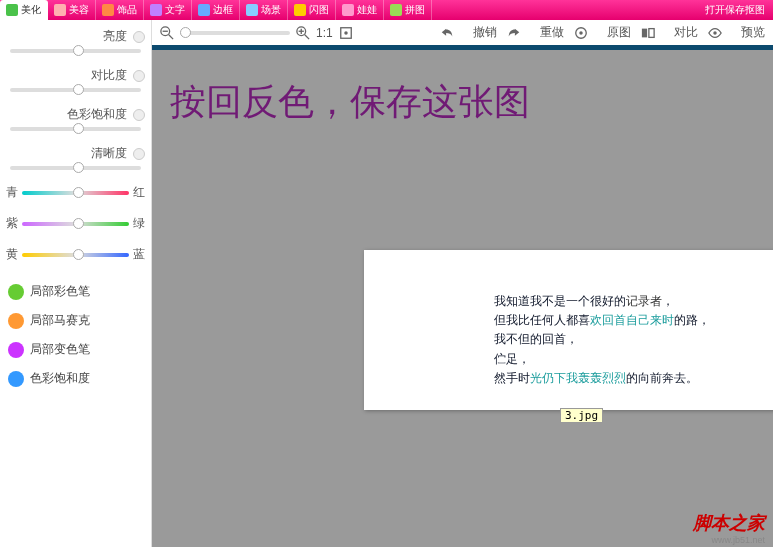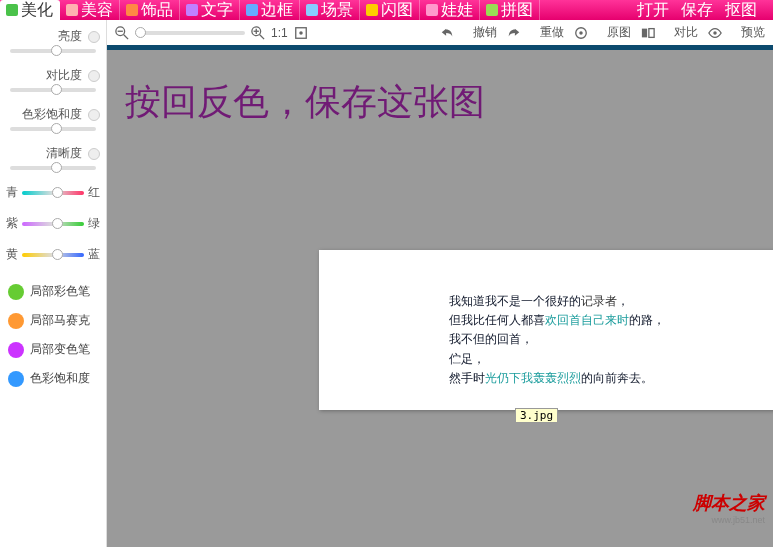--- a/index.html
+++ b/index.html
@@ -1,25 +1,25 @@
 <!DOCTYPE html>
 <html><head>
 <meta charset="utf-8">
 <style>
 *{margin:0;padding:0;box-sizing:border-box;font-family:"Microsoft YaHei",sans-serif}
 body{width:773px;height:547px;overflow:hidden;background:#f5f5f5}
-.topbar{height:20px;background:linear-gradient(#ff3399,#e6006e);display:flex;align-items:center;color:#fff;font-size:16px}
+.topbar{height:20px;background:linear-gradient(#ff3399,#e6006e);display:flex;align-items:center;color:#fff;font-size:10px}
 .tabs{display:flex;height:100%;flex:1}
 .tab{display:flex;align-items:center;padding:0 6px;border-right:1px solid rgba(255,255,255,.3);gap:3px;cursor:pointer}
 .tab.active{background:#fff;color:#333;border-radius:3px 3px 0 0}
 .tab-icon{width:12px;height:12px;display:inline-block;border-radius:2px}
-.top-right{margin-left:auto;display:flex;gap:12px;padding-right:16px}
+.top-right{margin-left:auto;display:flex;padding-right:8px}
 .top-right span{cursor:pointer}
 .main{display:flex;height:527px}
-.sidebar{width:107px;background:#fff;border-right:1px solid #ddd;padding:8px 6px}
+.sidebar{width:152px;background:#fff;border-right:1px solid #ddd;padding:8px 6px}
 .slider-group{margin-bottom:14px}
 .slider-label{display:flex;align-items:center;justify-content:flex-end;font-size:12px;color:#555;gap:6px;margin-bottom:4px}
 .reset-dot{width:12px;height:12px;border-radius:50%;background:#eee;border:1px solid #ccc;cursor:pointer}
 .slider-track{height:4px;background:#ddd;border-radius:2px;position:relative;margin:0 4px}
 .slider-thumb{position:absolute;top:-4px;width:11px;height:11px;background:#fff;border:1px solid #aaa;border-radius:50%;cursor:pointer}
 .color-sliders{margin-top:8px}
 .color-row{display:flex;align-items:center;gap:4px;margin-bottom:14px;font-size:12px;color:#555}
 .color-track{flex:1;height:4px;border-radius:2px;position:relative}
 .color-track .slider-thumb{left:48%}
 .tools{margin-top:12px}
@@ -32,21 +32,21 @@
 .tb-btn{display:flex;align-items:center;gap:19px;cursor:pointer}
 .tb-icon{width:14px;height:14px;display:inline-block}
 .zoom-track{width:110px;height:4px;background:#ddd;border-radius:2px;position:relative}
 .zoom-track .slider-thumb{left:0}
 .canvas-body{flex:1;position:relative;overflow:hidden}
 .overlay-text{position:absolute;left:18px;top:28px;font-size:36px;color:#701a75;font-weight:400}
 .doc{position:absolute;left:212px;top:200px;width:470px;height:160px;background:#fff;box-shadow:1px 1px 4px rgba(0,0,0,.3);padding:42px 130px;font-size:12px;line-height:1.6}
 .doc-line{white-space:nowrap}
 .k0{color:#0f172a}.k1{color:#333}.k2{color:#1a9c9c}
 .filename{position:absolute;left:408px;top:358px;background:#ffffcc;border:1px solid #999;font-size:11px;padding:0 4px;font-family:monospace}
-.watermark{position:absolute;right:8px;bottom:22px;font-size:18px;font-weight:bold;color:#cc0000;font-style:italic}
+.watermark{position:absolute;right:8px;bottom:2px;font-size:18px;font-weight:bold;color:#cc0000;font-style:italic}
 .watermark small{display:block;font-size:9px;color:#888;font-weight:normal;text-align:right;font-style:normal}
 </style>
 </head>
 <body>
 
 <div class="topbar">
   <div class="tabs" id="tabs">
       <div class="tab active">
         <span class="tab-icon" style="background:#4ac24a"></span>
         <span>美化</span>

